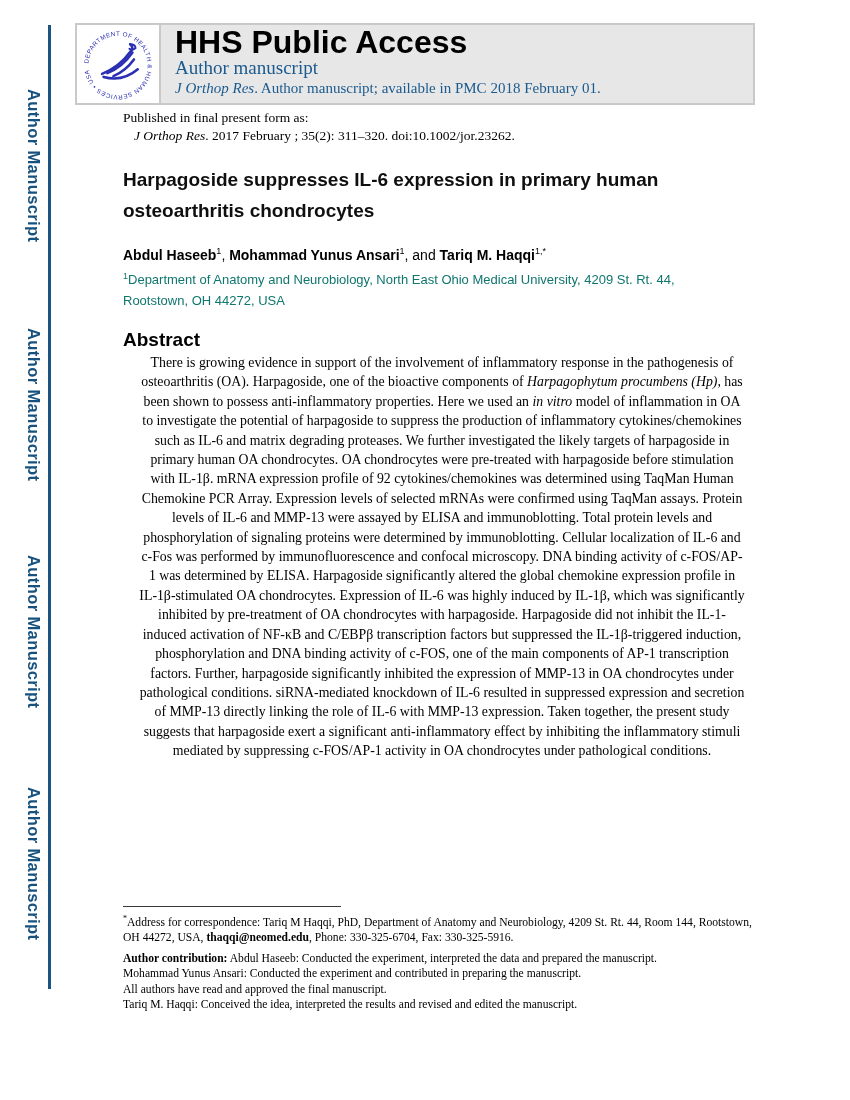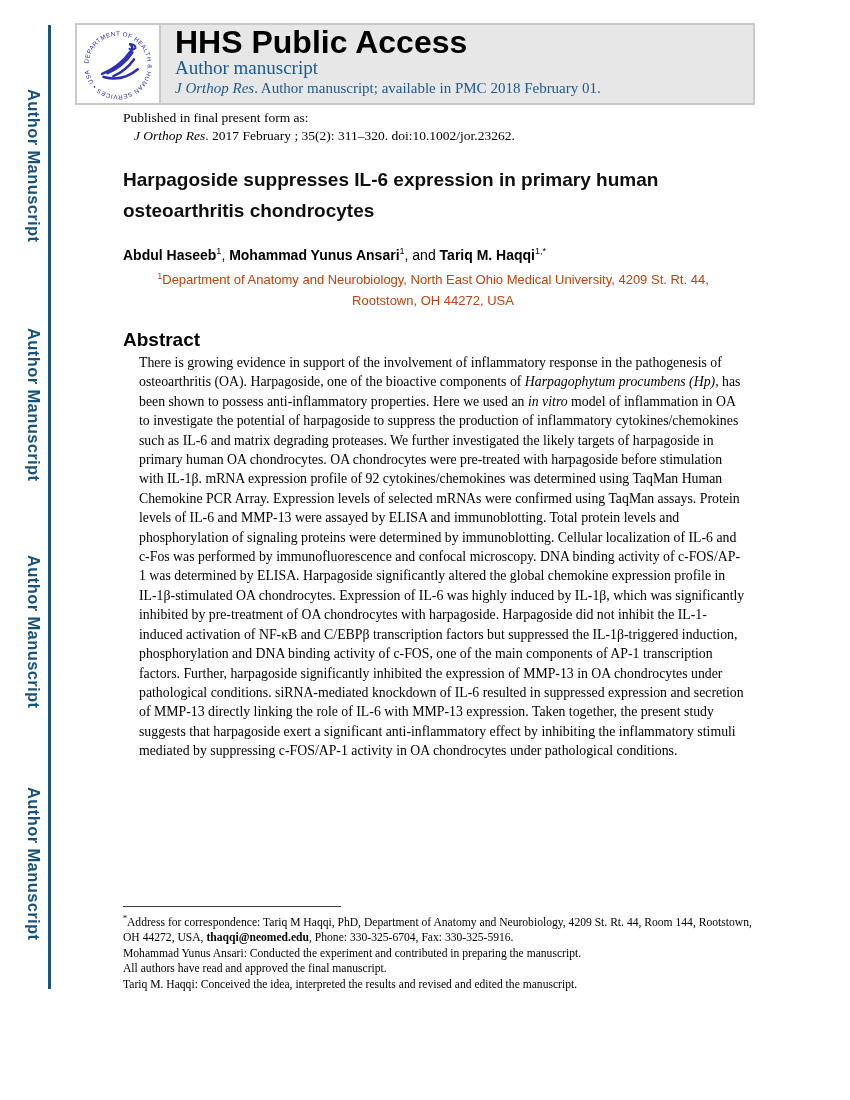--- a/index.html
+++ b/index.html
@@ -30,27 +30,27 @@
   .pub2{padding-left:11px;}
 
   
   .title{position:absolute;left:123px;top:165px;width:600px;margin:0;
          font-family:"Liberation Sans","DejaVu Sans",sans-serif;
          font-weight:bold;font-size:19px;line-height:30.5px;color:#0f0f0f;}
   .authors{position:absolute;left:123px;top:247px;font-family:"Liberation Sans","DejaVu Sans",sans-serif;
            font-size:14px;color:#000;}
   .authors sup,.affil sup{font-size:9px;vertical-align:super;line-height:0;}
   .affil{position:absolute;left:123px;top:269px;width:620px;
-         font-family:"Liberation Sans","DejaVu Sans",sans-serif;font-size:13px;line-height:21px;color:#c2410c;text-align:center;}
+         font-family:"Liberation Sans","DejaVu Sans",sans-serif;font-size:13px;line-height:21px;color:#0f766e;}
 
   
   .abs-h{position:absolute;left:123px;top:329px;margin:0;
          font-family:"Liberation Sans","DejaVu Sans",sans-serif;font-weight:bold;font-size:19px;color:#000;}
   .abs{position:absolute;left:139px;top:353px;width:606px;margin:0;
-       font-size:13.8px;line-height:19.4px;color:#000;text-align:left;}
+       font-size:13.8px;line-height:19.4px;color:#000;text-align:center;}
 
   
   .fn-rule{position:absolute;left:123px;top:906px;width:218px;border-top:1.5px solid #3a3a3a;}
   .fn{position:absolute;left:123px;top:915px;width:640px;font-size:11.6px;line-height:15.4px;color:#000;}
   .fn p{margin:0;}
   .fn .gap{margin-top:5px;}
   .fn sup{font-size:8px;vertical-align:super;line-height:0;}
 
   
   .logo-svg{width:76px;height:76px;display:block;}
@@ -101,18 +101,19 @@
   <div class="authors"><span class="b">Abdul Haseeb</span><sup>1</sup><span>, </span><span class="b">Mohammad Yunus Ansari</span><sup>1</sup><span>, and </span><span class="b">Tariq M. Haqqi</span><sup>1,*</sup></div>
 
   <div class="affil"><sup>1</sup><span>Department of Anatomy and Neurobiology, North East Ohio Medical University, 4209 St. Rt. 44, Rootstown, OH 44272, USA</span></div>
 
   <h2 class="abs-h">Abstract</h2>
   <p class="abs"><span>There is growing evidence in support of the involvement of inflammatory response in the pathogenesis of osteoarthritis (OA). Harpagoside, one of the bioactive components of </span><span class="it">Harpagophytum procumbens (Hp),</span><span> has been shown to possess anti-inflammatory properties. Here we used an </span><span class="it">in vitro</span><span> model of inflammation in OA to investigate the potential of harpagoside to suppress the production of inflammatory cytokines/chemokines such as IL-6 and matrix degrading proteases. We further investigated the likely targets of harpagoside in primary human OA chondrocytes. OA chondrocytes were pre-treated with harpagoside before stimulation with IL-1β. mRNA expression profile of 92 cytokines/chemokines was determined using TaqMan Human Chemokine PCR Array. Expression levels of selected mRNAs were confirmed using TaqMan assays. Protein levels of IL-6 and MMP-13 were assayed by ELISA and immunoblotting. Total protein levels and phosphorylation of signaling proteins were determined by immunoblotting. Cellular localization of IL-6 and c-Fos was performed by immunofluorescence and confocal microscopy. DNA binding activity of c-FOS/AP-1 was determined by ELISA. Harpagoside significantly altered the global chemokine expression profile in IL-1β-stimulated OA chondrocytes. Expression of IL-6 was highly induced by IL-1β, which was significantly inhibited by pre-treatment of OA chondrocytes with harpagoside. Harpagoside did not inhibit the IL-1-induced activation of NF-κB and C/EBPβ transcription factors but suppressed the IL-1β-triggered induction, phosphorylation and DNA binding activity of c-FOS, one of the main components of AP-1 transcription factors. Further, harpagoside significantly inhibited the expression of MMP-13 in OA chondrocytes under pathological conditions. siRNA-mediated knockdown of IL-6 resulted in suppressed expression and secretion of MMP-13 directly linking the role of IL-6 with MMP-13 expression. Taken together, the present study suggests that harpagoside exert a significant anti-inflammatory effect by inhibiting the inflammatory stimuli mediated by suppressing c-FOS/AP-1 activity in OA chondrocytes under pathological conditions.</span></p>
 
   <div class="fn-rule"></div>
   <div class="fn">
     <p><sup>*</sup><span>Address for correspondence: Tariq M Haqqi, PhD, Department of Anatomy and Neurobiology, 4209 St. Rt. 44, Room 144, Rootstown, OH 44272, USA, </span><span class="b">thaqqi@neomed.edu</span><span>, Phone: 330-325-6704, Fax: 330-325-5916.</span></p>
+    <p class="gap"><span class="b">Author contribution:</span><span> Abdul Haseeb: Conducted the experiment, interpreted the data and prepared the manuscript.</span></p>
     <p>Mohammad Yunus Ansari: Conducted the experiment and contributed in preparing the manuscript.</p>
     <p>All authors have read and approved the final manuscript.</p>
     <p>Tariq M. Haqqi: Conceived the idea, interpreted the results and revised and edited the manuscript.</p>
   </div>
 
 </div>
 
 </body></html>

